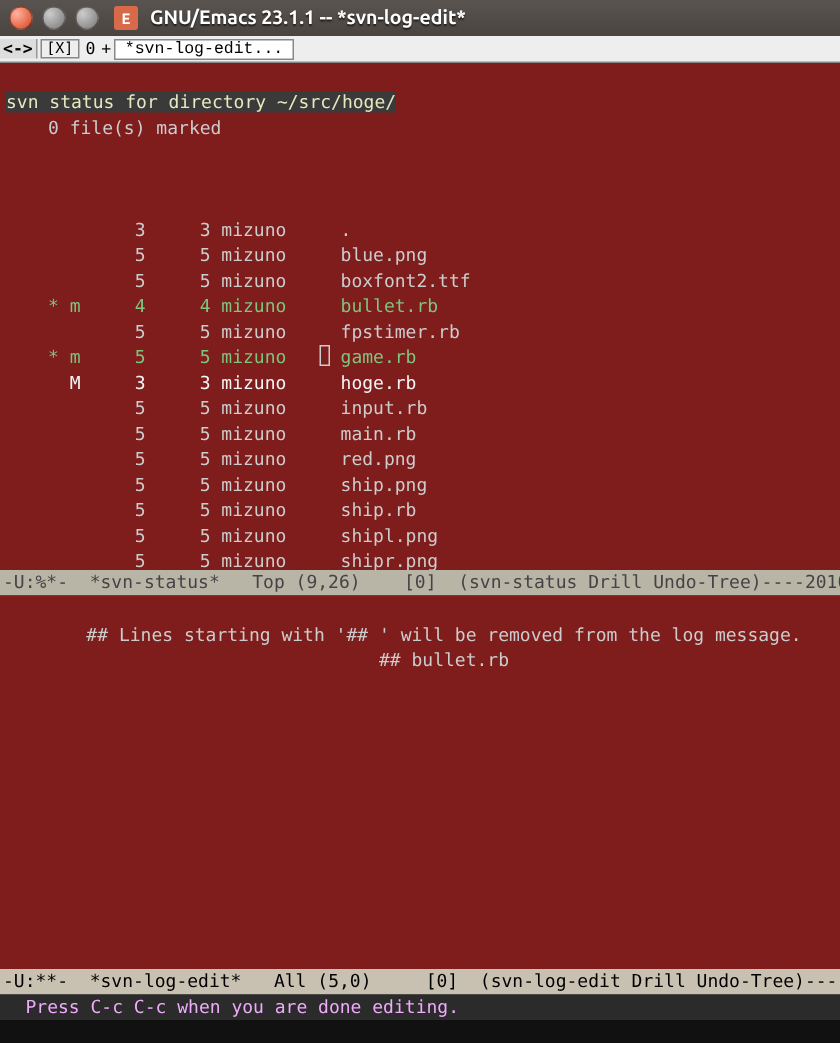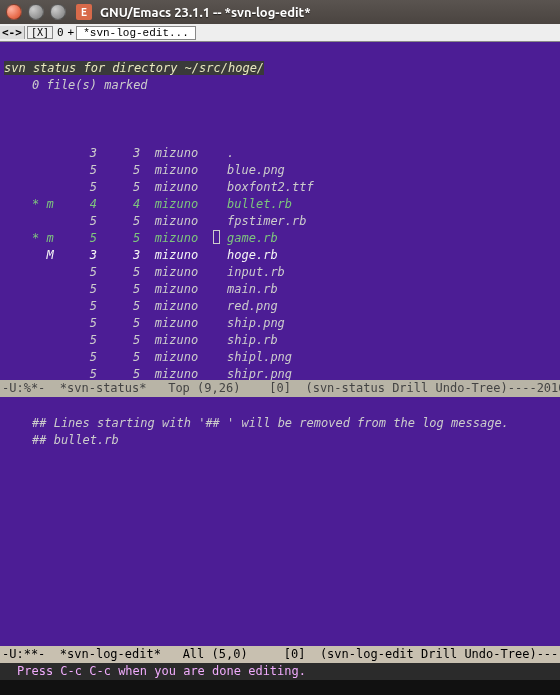--- a/index.html
+++ b/index.html
@@ -16,41 +16,41 @@
   .title-text { margin-left:2px; text-shadow:0 1px 1px rgba(0,0,0,.6); }
 
   
   .tabbar { height:18px; background:#eee; border-bottom:1px solid #888; display:flex; align-items:center; font-size:11px; color:#000; }
   .tabbar .arrows { padding:0 2px; font-weight:bold; background:#ddd; border-right:1px solid #999;}
   .tabbar .chk { padding:0 3px; border:1px solid #888; margin:0 2px; font-size:10px;}
   .tabbar .zero { padding:0 2px;}
   .tabbar .plus { padding:0 2px;}
   .tabbar .tab  { border:1px solid #888; background:#fff; padding:0 6px; font-size:11px;font-family:Liberation Mono, monospace;}
 
-  .buffer { color:#ccc; background:#4c1d95; line-height:17px; white-space:pre;font-style:italic; }
+  .buffer { color:#ccc; background:#7f1d1d; line-height:17px; white-space:pre; }
   .status-buffer { height:338px; overflow:hidden; padding:1px 0 0 4px; }
-  .log-buffer    { height:249px; overflow:hidden; padding:1px 0 0 4px; }
+  .log-buffer    { height:249px; overflow:hidden; padding:1px 0 0 4px;text-align:center; }
 
   .grey  { color:#cccccc; }
   .green { color:#7ec57e; }
   .white { color:#f5f5f5; }
   .header { color:#e8e8c0; background:#3a3a3a; display:inline; }
   .cursor-mark { display:inline-block; width:7px; height:14px; border:1px solid #ccc; vertical-align:-2px; }
 
   .modeline { height:17px; background:#c8c0b0; color:#000; font-size:12px; line-height:17px; padding:0 2px; white-space:pre; overflow:hidden; }
   .modeline.inactive { background:#b8b4a6; color:#444; }
   .modeline .bufname { font-weight:normal; }
 
   .echo { height:17px; background:#2b2b2b; color:#f0abfc; line-height:17px; padding:0 17px; font-size:12px; }
 
   .row { display:block;margin-left:28px; }
   .c-flag  { display:inline-block; width:4ch; }
   .c-n1    { display:inline-block; width:5ch; text-align:right; }
   .c-n2    { display:inline-block; width:6ch; text-align:right; }
-  .c-user  { display:inline-block; width:9ch; padding-left:1ch; text-align:center; }
+  .c-user  { display:inline-block; width:9ch; padding-left:1ch; text-align:left; }
   .c-gap   { display:inline-block; width:3ch; text-align:center; }
   .c-file  { display:inline-block; }
 </style>
 </head>
 <body>
 
 <div class="titlebar">
   <span class="wbtn close"></span>
   <span class="wbtn min"></span>
   <span class="wbtn max"></span>

